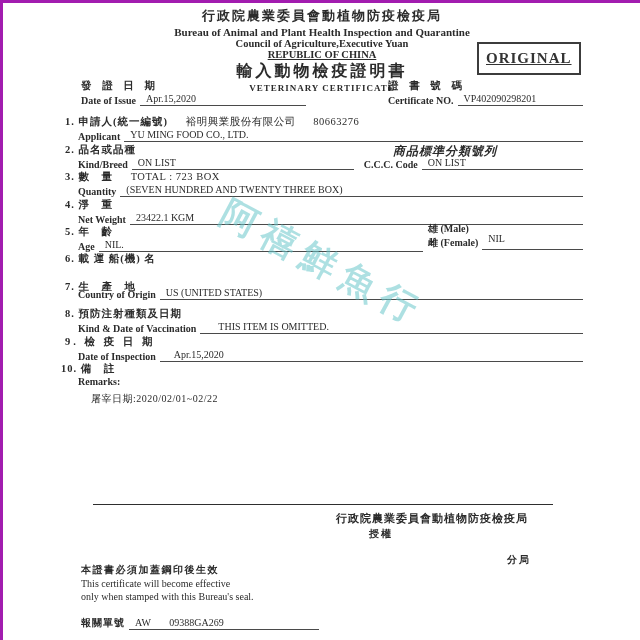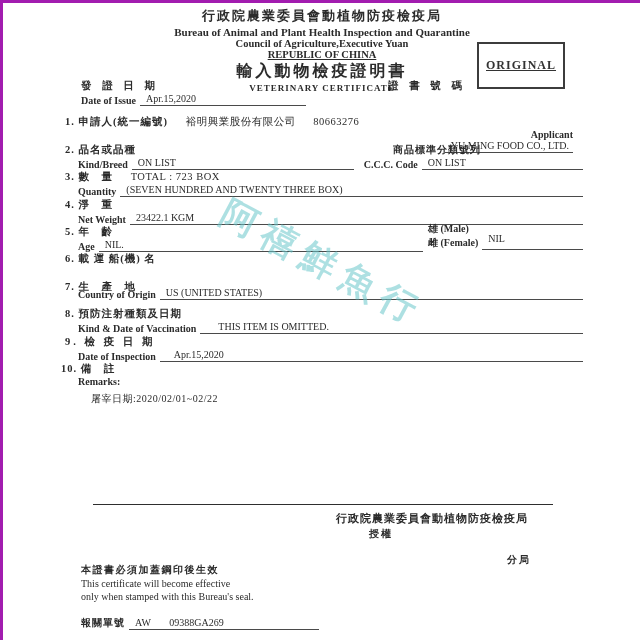--- a/index.html
+++ b/index.html
@@ -16,22 +16,22 @@
   .hdr{position:absolute;left:0;top:4px;width:100%;text-align:center;}
   .hdr .zh1{font-size:13px;font-weight:700;letter-spacing:2px;}
   .hdr .en1{font-size:11px;font-weight:700;margin-top:1px;}
   .hdr .en2{font-size:10.5px;font-weight:700;}
   .hdr .en3{font-size:10.5px;font-weight:700;text-decoration:underline;}
   .hdr .zh2{font-size:16px;font-weight:700;letter-spacing:3px;margin-top:1px;}
   .hdr .en4{font-size:9px;font-weight:700;letter-spacing:1px;margin-top:1px;}
   .origbox{
     position:absolute;left:474px;top:39px;
     border:2px solid #3c3c3c;
-    padding:14px 7px;
-    font-size:12px;font-weight:700;letter-spacing:1px;
+    padding:6px 7px;
+    font-size:15px;font-weight:700;letter-spacing:1px;
     text-decoration:underline;
     color:#333;
   }
   
   .zhline{position:absolute;font-size:10.5px;font-weight:700;letter-spacing:1px;white-space:nowrap;}
   .zhval{font-weight:400;letter-spacing:0.5px;margin-left:14px;}
   .enrow{position:absolute;display:flex;align-items:flex-end;font-size:10px;white-space:nowrap;}
   .enrow b{font-weight:700;flex:0 0 auto;}
   .u{
     border-bottom:1px solid #4a4a4a;
@@ -86,37 +86,41 @@
   <div class="origbox">ORIGINAL</div>
 
   <div class="wm">阿禧鮮魚行</div>
 
   <div class="zhline" style="left:78px;top:76px;letter-spacing:4px;">發 證 日 期</div>
   <div class="enrow" style="left:78px;top:90px;width:225px;">
     <b>Date of Issue</b>
     <span class="u grow">Apr.15,2020</span>
   </div>
   <div class="zhline" style="left:385px;top:76px;letter-spacing:4px;">證 書 號 碼</div>
+  <div class="enrow" style="left:385px;top:90px;width:195px;">
+    <b>Certificate NO.</b>
+    <span class="u grow">VP402090298201</span>
+  </div>
 
   <div class="zhline" style="left:62px;top:112px;">
     <span>1.</span>
     <span>申請人(統一編號)</span>
     <span class="zhval">裕明興業股份有限公司</span>
     <span class="zhval">80663276</span>
   </div>
-  <div class="enrow" style="left:65px;top:126px;width:505px;flex-direction:column;">
+  <div class="enrow" style="left:75px;top:126px;width:505px;">
     <b>Applicant</b>
     <span class="u grow">YU MING FOOD CO., LTD.</span>
   </div>
 
   <div class="zhline" style="left:62px;top:140px;">
     <span>2.</span>
     <span>品名或品種</span>
   </div>
-  <div class="zhline" style="left:390px;top:140px;font-size:10px;">商品標準分類號列</div>
+  <div class="zhline" style="left:390px;top:140px;font-size:12px;font-style:italic;">商品標準分類號列</div>
   <div class="enrow" style="left:75px;top:154px;width:505px;">
     <b>Kind/Breed</b>
     <span class="u" style="width:212px;">ON LIST</span>
     <b style="margin-left:10px;">C.C.C. Code</b>
     <span class="u grow">ON LIST</span>
   </div>
 
   <div class="zhline" style="left:62px;top:167px;">
     <span>3.</span>
     <span>數　量</span>

